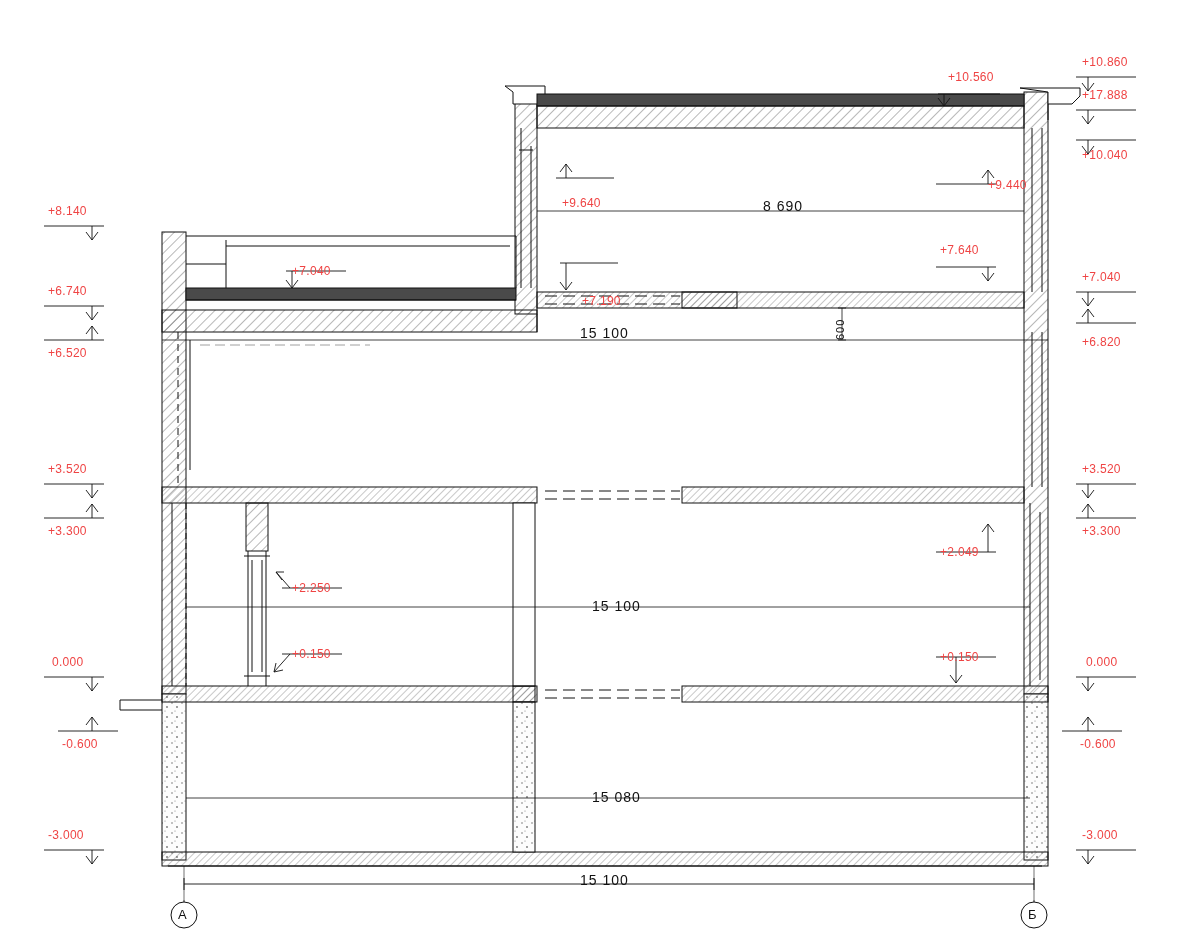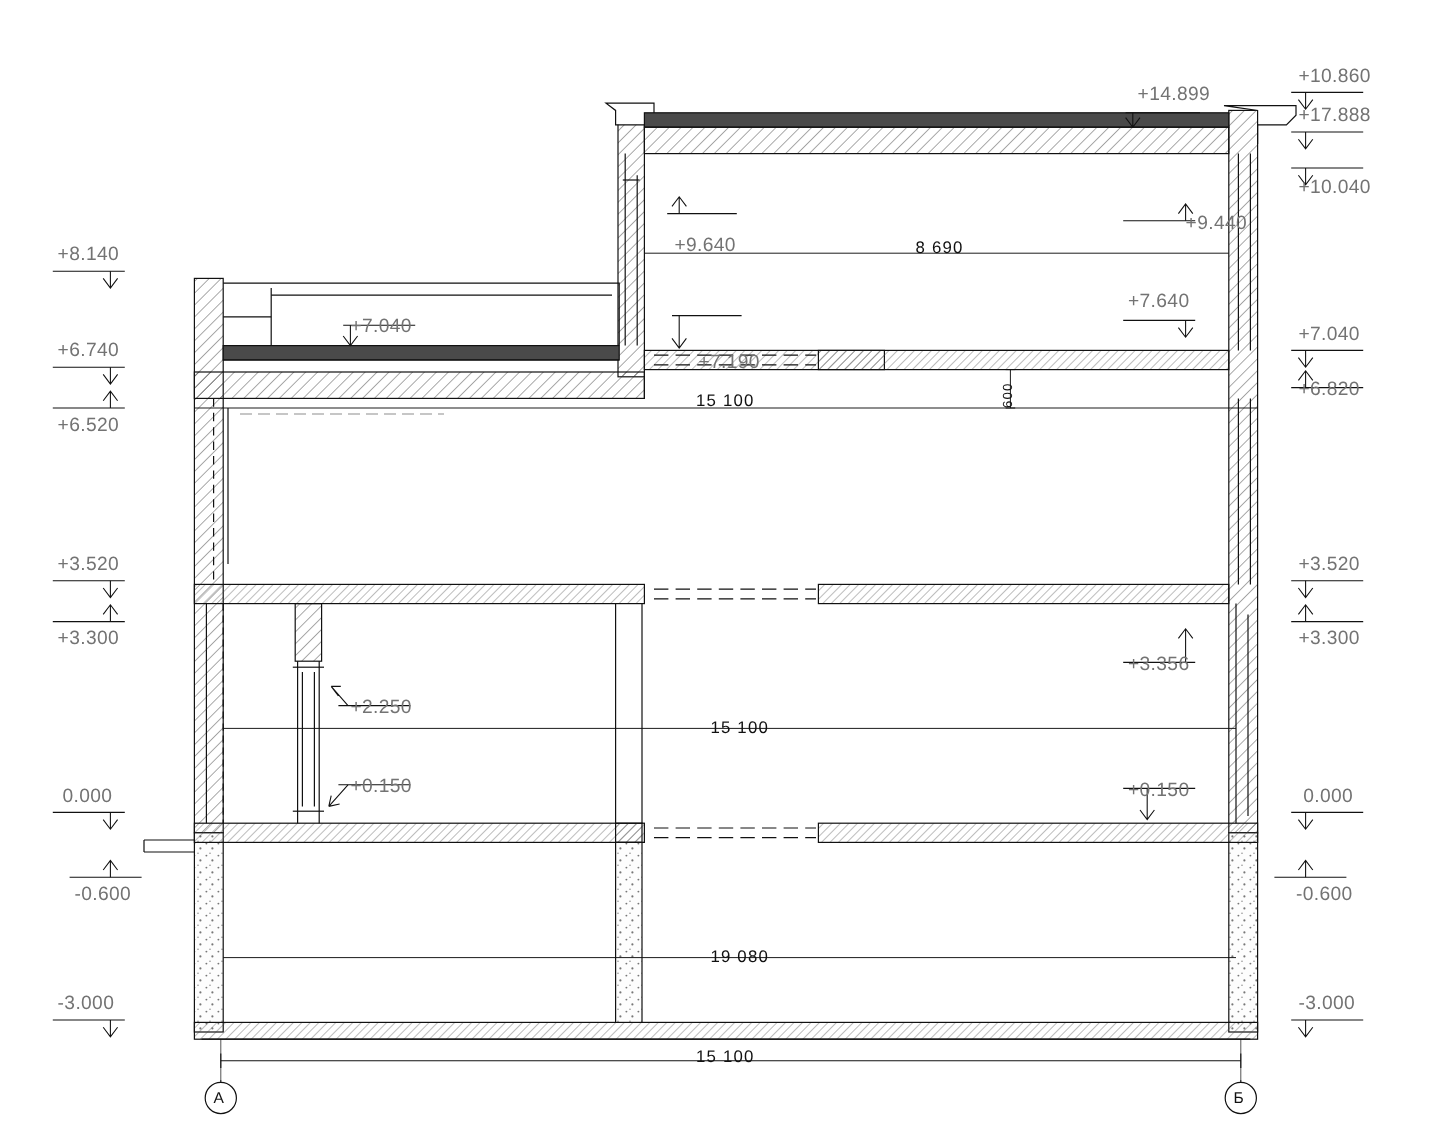--- a/index.html
+++ b/index.html
@@ -1,20 +1,20 @@
 <!DOCTYPE html>
 <html><head>
 <meta charset="utf-8">
 <style>
   html,body{margin:0;padding:0;background:#ffffff;}
   body{width:1200px;height:947px;position:relative;overflow:hidden;
        font-family:"Liberation Sans", sans-serif;color:#111;}
   #sheet{position:absolute;left:0;top:0;width:1200px;height:947px;}
   svg{position:absolute;left:0;top:0;}
-  .lbl{position:absolute;font-size:16px;letter-spacing:.3px;white-space:nowrap;color:#737373;}
+  .lbl{position:absolute;font-size:12px;letter-spacing:.3px;white-space:nowrap;color:#ef4444;}
   .dim{position:absolute;font-size:14px;letter-spacing:1px;white-space:nowrap;color:#111;}
   .dimv{position:absolute;font-size:11px;letter-spacing:1px;white-space:nowrap;color:#111;
         transform:rotate(-90deg);transform-origin:left top;}
   .axis-label{position:absolute;font-size:13px;white-space:nowrap;color:#111;}
 </style>
 </head>
 <body>
 
 <div id="sheet">
 
@@ -205,41 +205,41 @@
 <div class="lbl" style="left:48px;top:462px;">+3.520</div>
 <div class="lbl" style="left:48px;top:524px;">+3.300</div>
 <div class="lbl" style="left:52px;top:655px;">0.000</div>
 <div class="lbl" style="left:62px;top:737px;">-0.600</div>
 <div class="lbl" style="left:48px;top:828px;">-3.000</div>
 
 <div class="lbl" style="left:1082px;top:55px;">+10.860</div>
 <div class="lbl" style="left:1082px;top:88px;">+17.888</div>
 <div class="lbl" style="left:1082px;top:148px;">+10.040</div>
 <div class="lbl" style="left:1082px;top:270px;">+7.040</div>
-<div class="lbl" style="left:1082px;top:316px;">+6.820</div>
+<div class="lbl" style="left:1082px;top:335px;">+6.820</div>
 <div class="lbl" style="left:1082px;top:462px;">+3.520</div>
 <div class="lbl" style="left:1082px;top:524px;">+3.300</div>
 <div class="lbl" style="left:1086px;top:655px;">0.000</div>
 <div class="lbl" style="left:1080px;top:737px;">-0.600</div>
 <div class="lbl" style="left:1082px;top:828px;">-3.000</div>
 
-<div class="lbl" style="left:948px;top:70px;">+14.899</div>
+<div class="lbl" style="left:948px;top:70px;">+10.560</div>
 <div class="lbl" style="left:562px;top:172px;margin-top:24px;">+9.640</div>
 <div class="lbl" style="left:988px;top:178px;">+9.440</div>
 <div class="lbl" style="left:940px;top:243px;">+7.640</div>
 <div class="lbl" style="left:582px;top:256px;margin-top:38px;">+7.190</div>
 <div class="lbl" style="left:292px;top:264px;">+7.040</div>
-<div class="lbl" style="left:940px;top:545px;">+3.356</div>
+<div class="lbl" style="left:940px;top:545px;">+2.049</div>
 <div class="lbl" style="left:292px;top:581px;">+2.250</div>
 <div class="lbl" style="left:292px;top:647px;">+0.150</div>
 <div class="lbl" style="left:940px;top:650px;">+0.150</div>
 
 <div class="dim" style="left:763px;top:198px;">8 690</div>
 <div class="dim" style="left:580px;top:325px;">15 100</div>
 <div class="dim" style="left:592px;top:598px;">15 100</div>
-<div class="dim" style="left:592px;top:789px;">19 080</div>
+<div class="dim" style="left:592px;top:789px;">15 080</div>
 <div class="dim" style="left:580px;top:872px;">15 100</div>
 <div class="dimv" style="left:834px;top:340px;">600</div>
 
 <div class="axis-label" style="left:178px;top:907px;">А</div>
 <div class="axis-label" style="left:1028px;top:907px;">Б</div>
 
 </div>
 
 </body></html>

